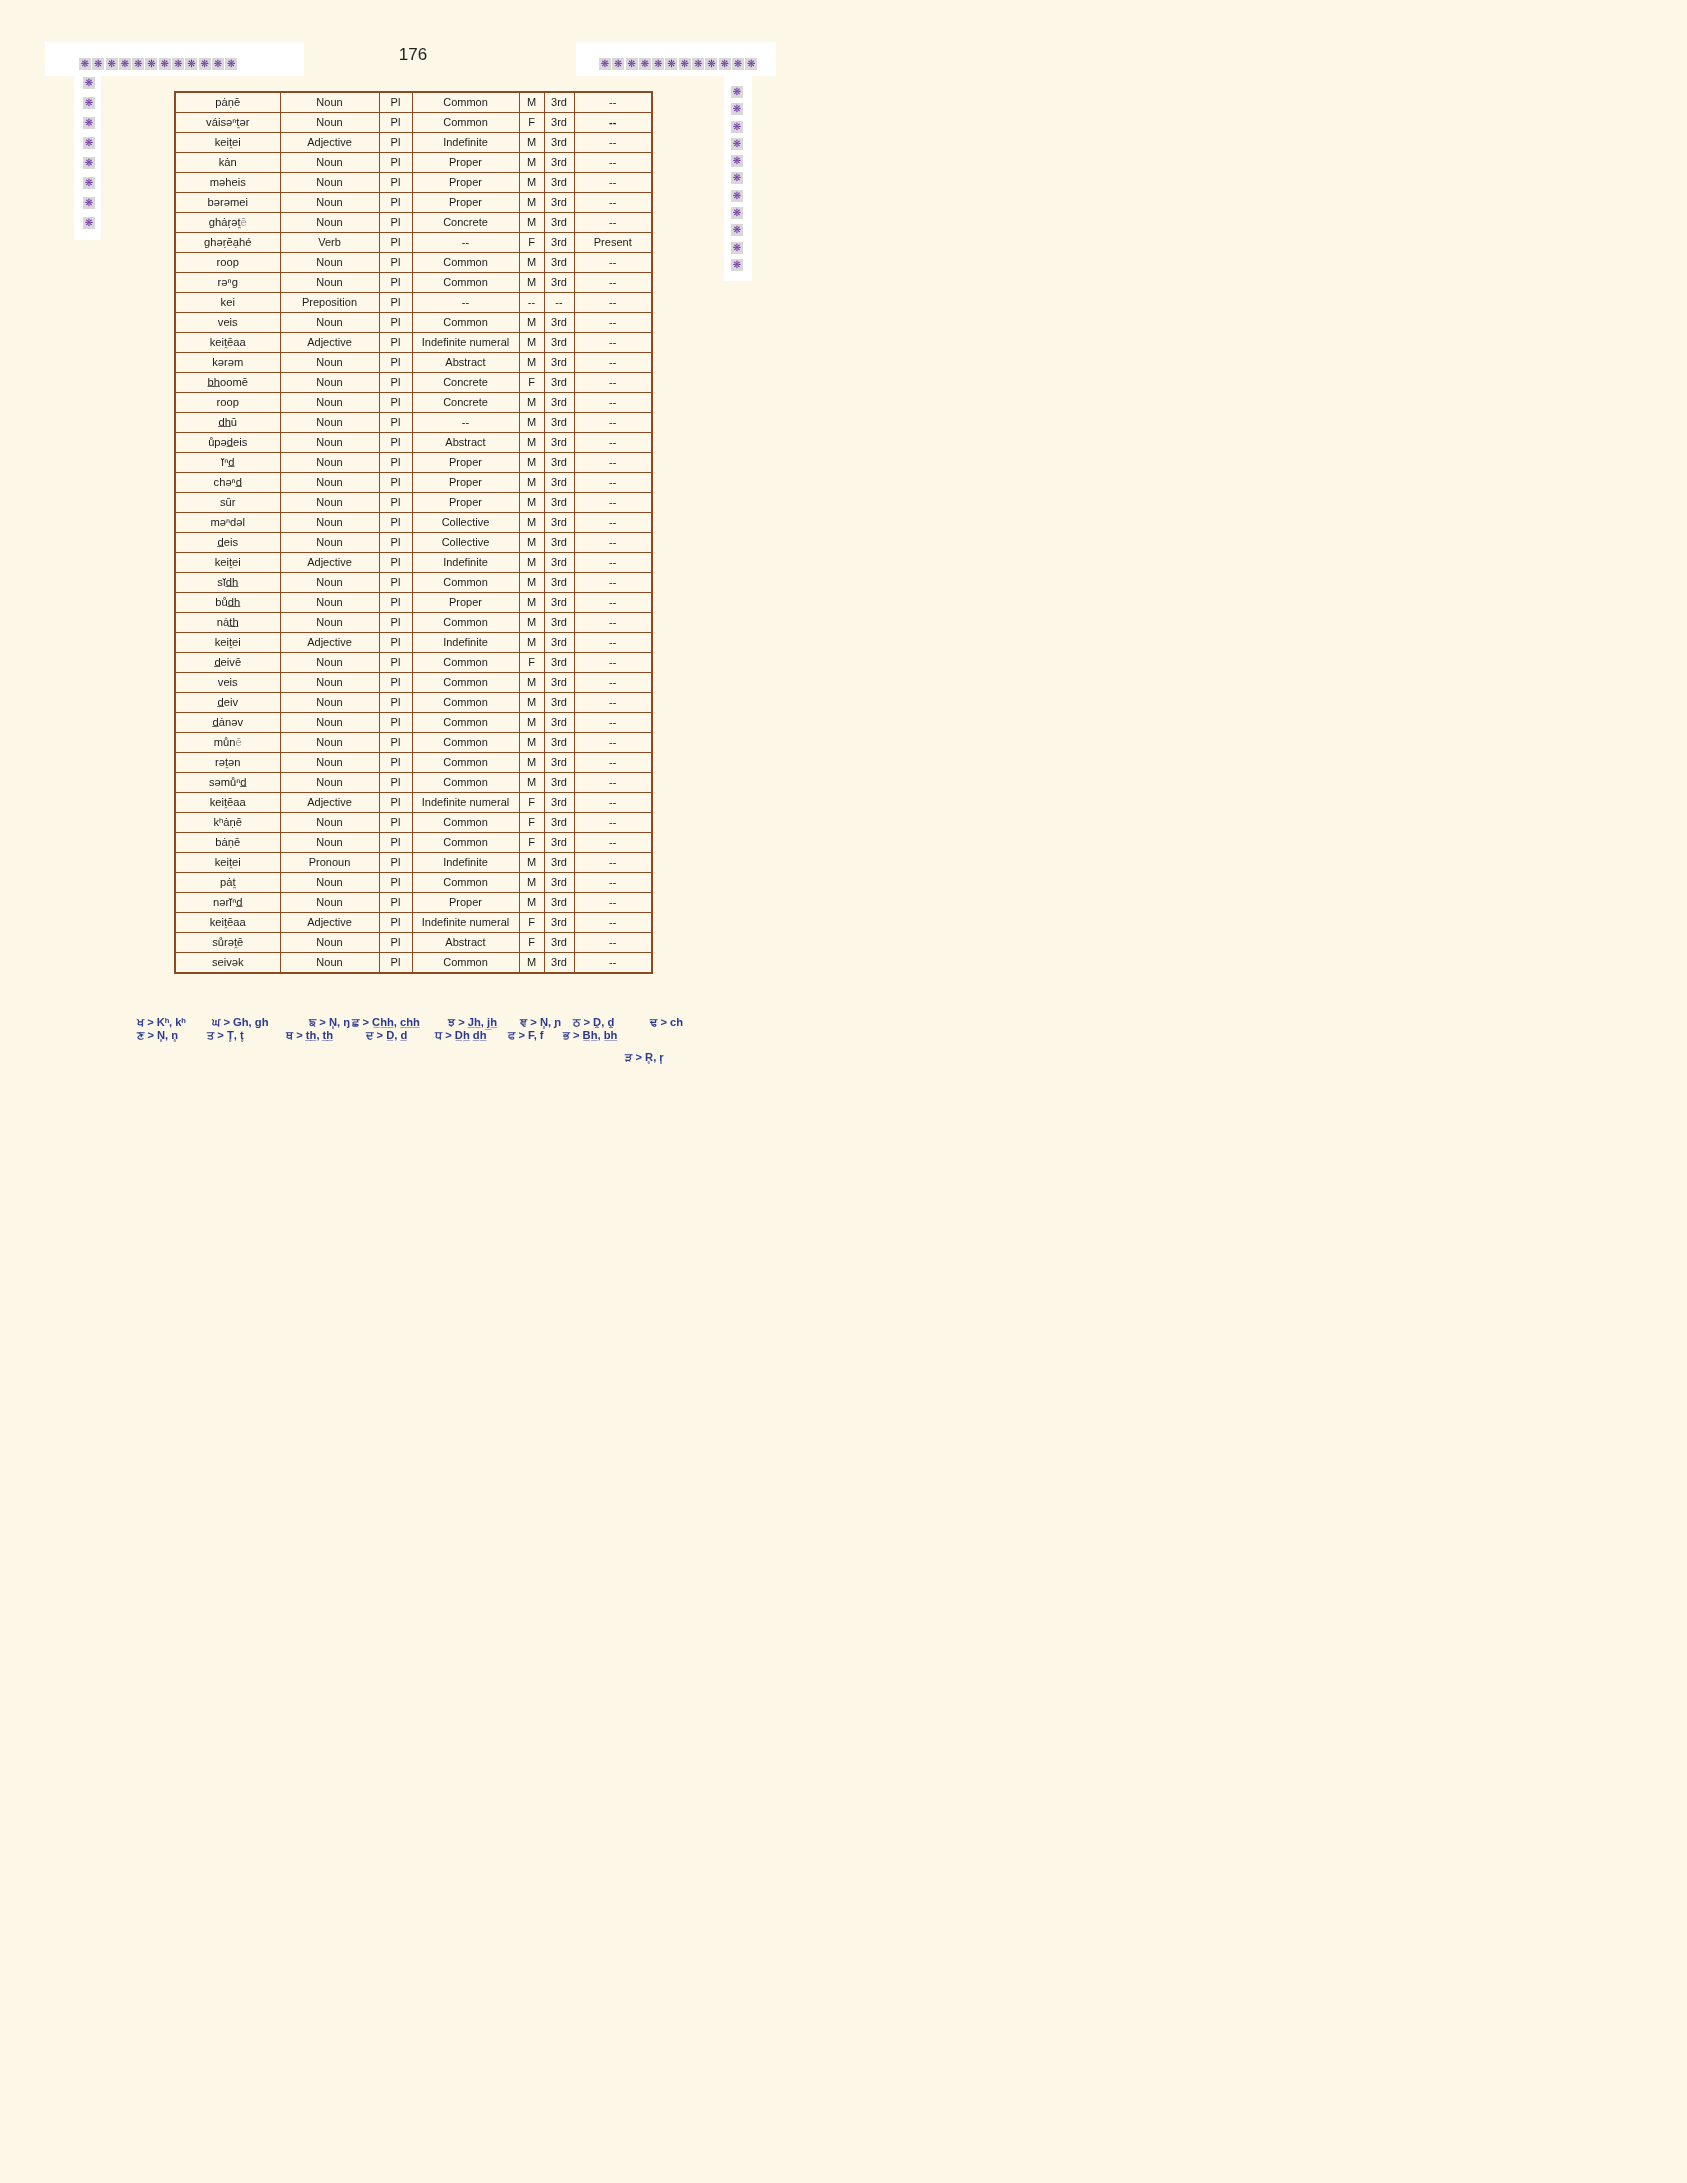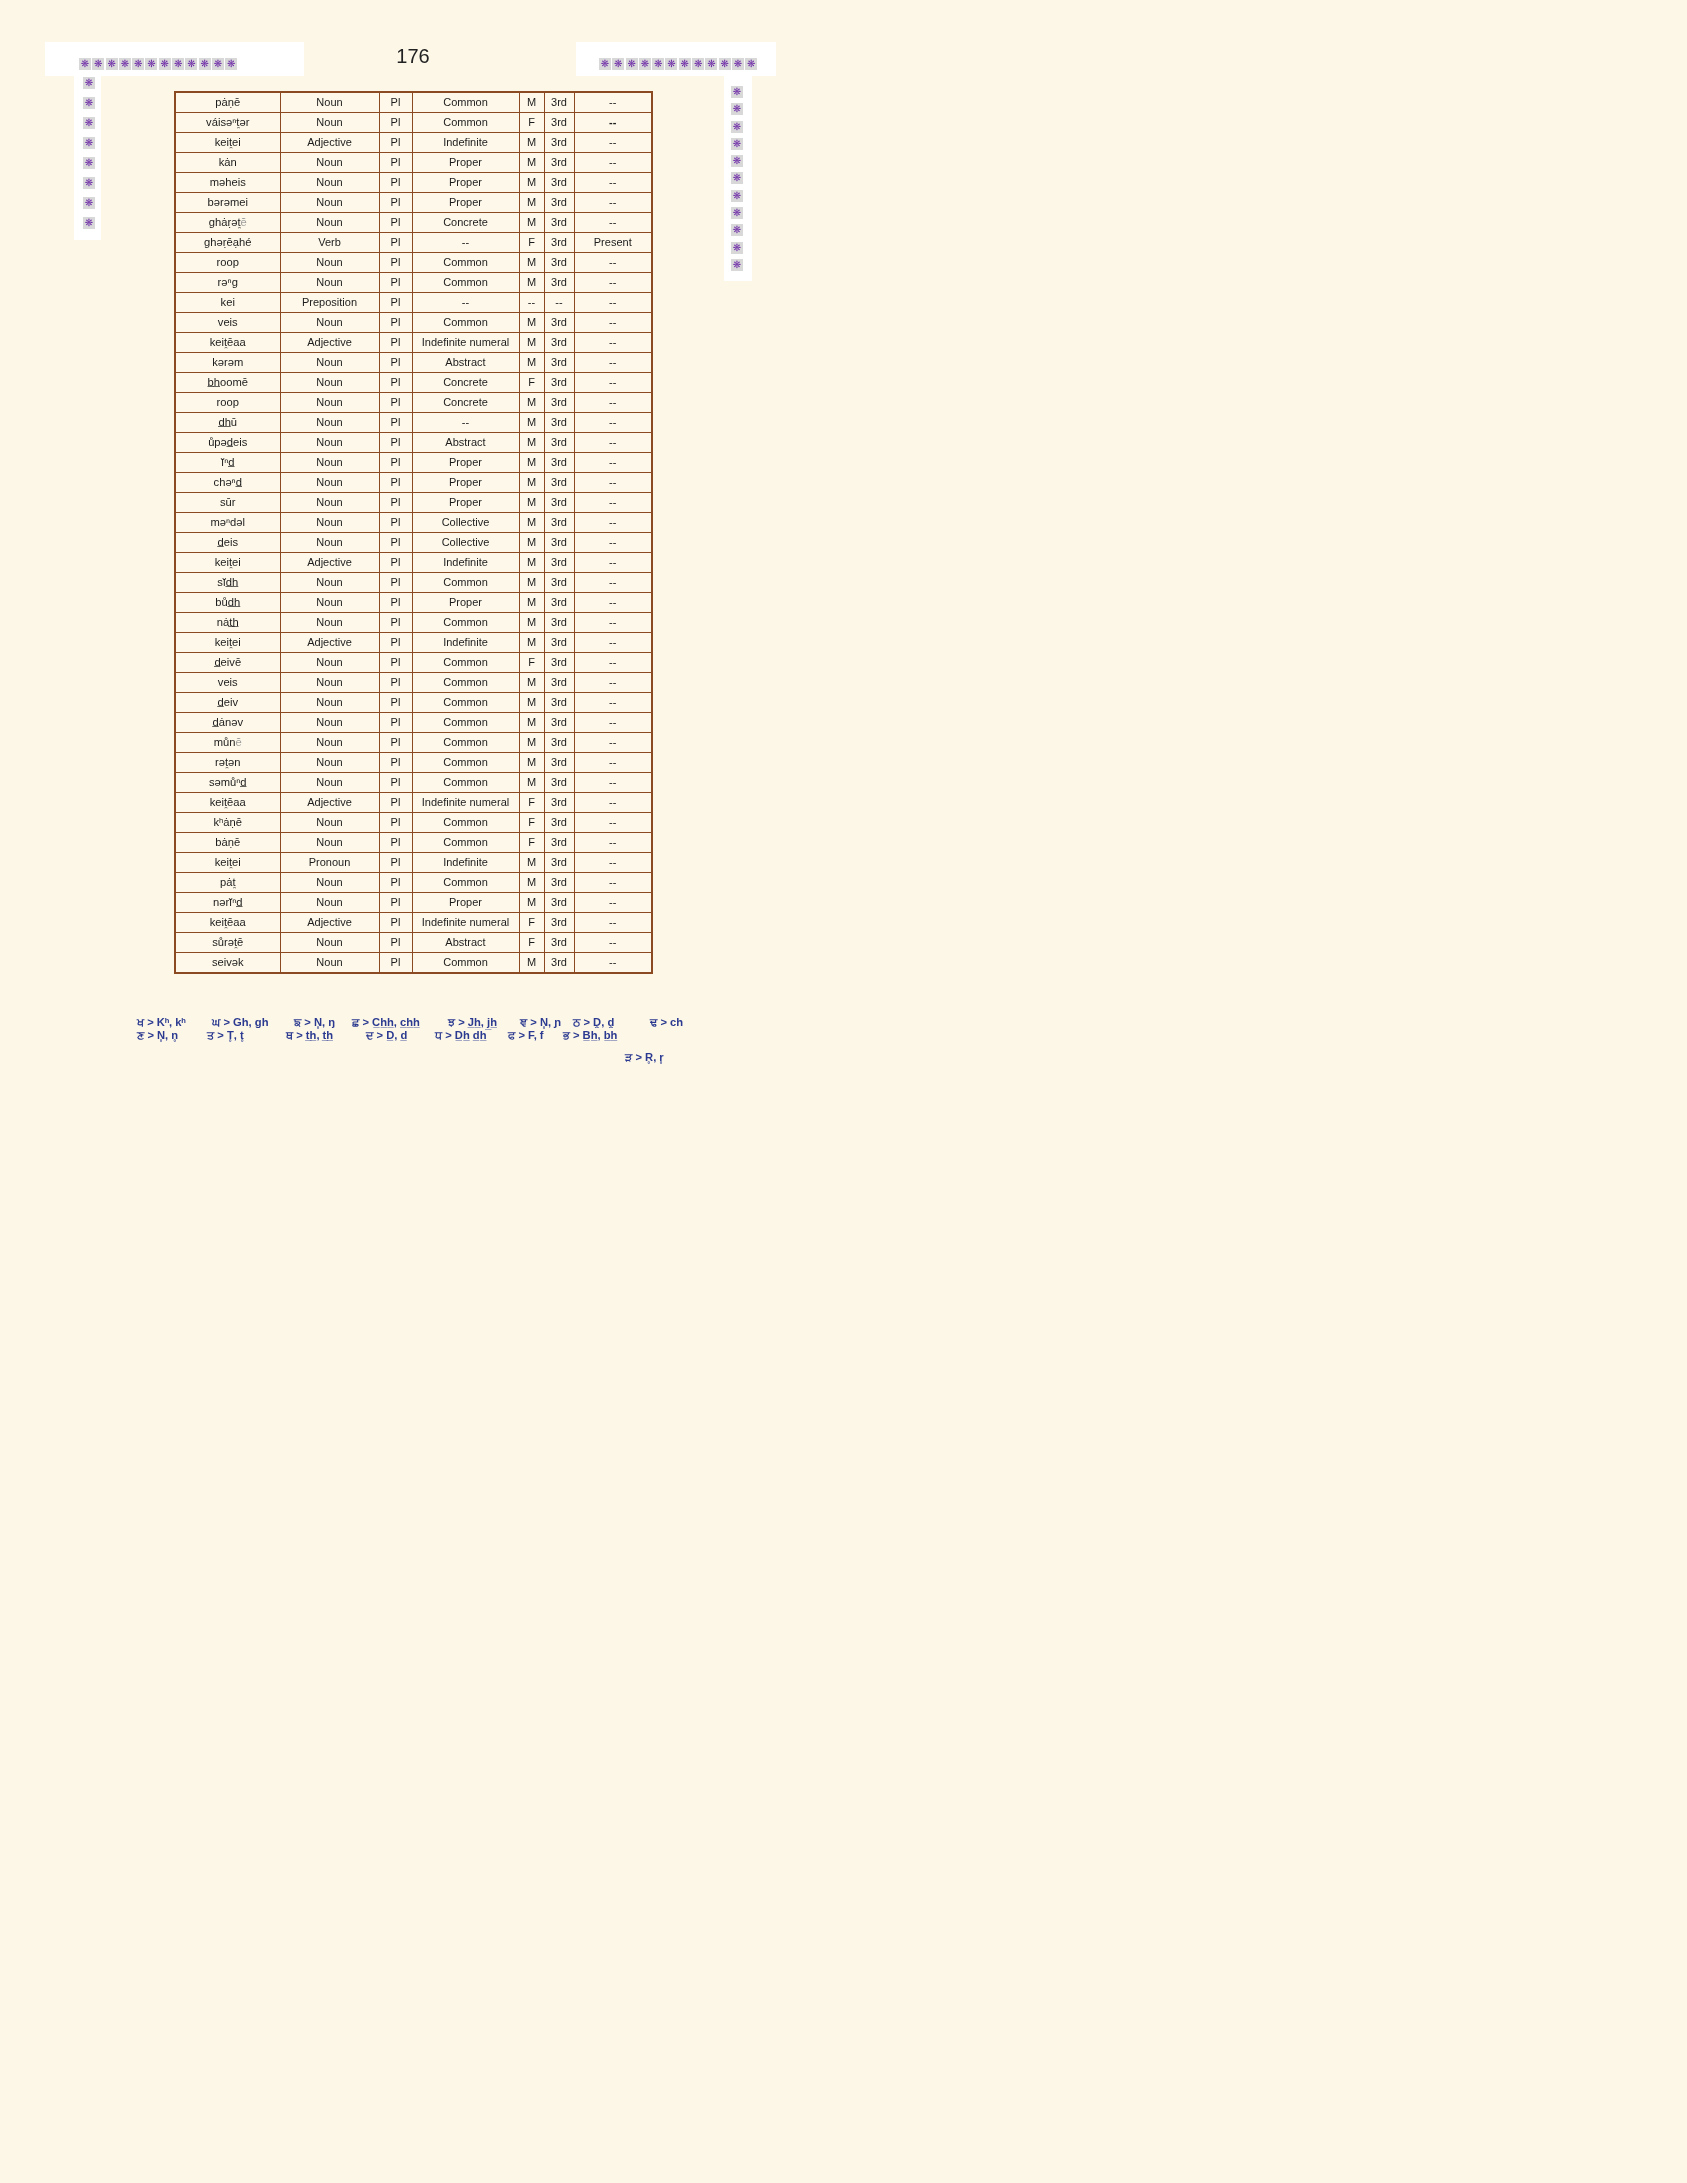--- a/index.html
+++ b/index.html
@@ -6,21 +6,21 @@
   body{
     width:844px;height:1092px;position:relative;
     background:#fcf7e7;
     font-family:"Liberation Sans", sans-serif;
     color:#1c1c1c;
     overflow:hidden;
   }
   
   .page-number{
     position:absolute;top:45px;left:370px;width:86px;
-    text-align:center;font-size:20px;color:#222;
+    text-align:center;font-size:17px;color:#222;
   }
   
   .backing{position:absolute;background:#ffffff;}
   #back-left-h{left:45px;top:42px;width:259px;height:34px;}
   #back-left-v{left:74px;top:42px;width:26.5px;height:198px;}
   #back-right-h{left:576px;top:42px;width:200px;height:34px;}
   #back-right-v{left:724px;top:42px;width:28px;height:239px;}
   
   .strip{position:absolute;display:flex;}
   .strip.h{flex-direction:row;gap:1.3px;}
@@ -530,21 +530,21 @@
         <td>M</td>
         <td>3rd</td>
         <td>--</td>
       </tr>
     </tbody>
 </table>
 
 <div class="legend-line" id="legend-line-1">
     <span class="legend-item" style="left: 137px;">ਖ &gt; Kʰ, kʰ</span>
     <span class="legend-item" style="left: 212px;">ਘ &gt; Gh, gh</span>
-    <span class="legend-item" style="left: 294px;">ਙ &gt; N̥, ŋ</span>
+    <span class="legend-item" style="left: 309px;">ਙ &gt; N̥, ŋ</span>
     <span class="legend-item" style="left: 352px;">ਛ &gt; C̲h̲h̲, c̲h̲h̲</span>
     <span class="legend-item" style="left: 448px;">ਝ &gt; J̲h̲, j̲h̲</span>
     <span class="legend-item" style="left: 520px;">ਞ &gt; N̥, ɲ</span>
     <span class="legend-item" style="left: 573px;">ਠ &gt; Ḓ, ḓ</span>
     <span class="legend-item" style="left: 650px;">ਢ &gt; ch</span>
   </div>
 <div class="legend-line" id="legend-line-2">
     <span class="legend-item" style="left: 137px;">ਣ &gt; N̥, n̥</span>
     <span class="legend-item" style="left: 207px;">ਤ &gt; T̥, t̥</span>
     <span class="legend-item" style="left: 286px;">ਥ &gt; t̲h̲, t̲h̲</span>

